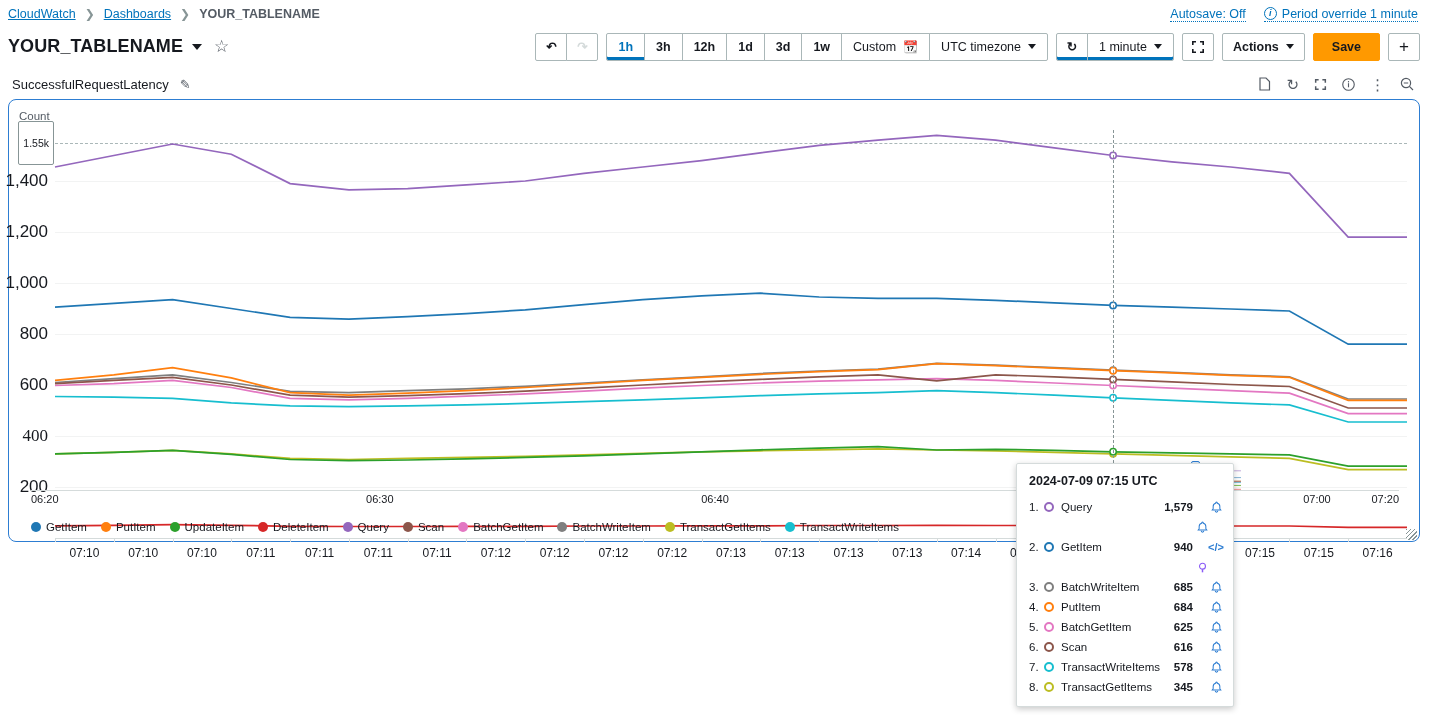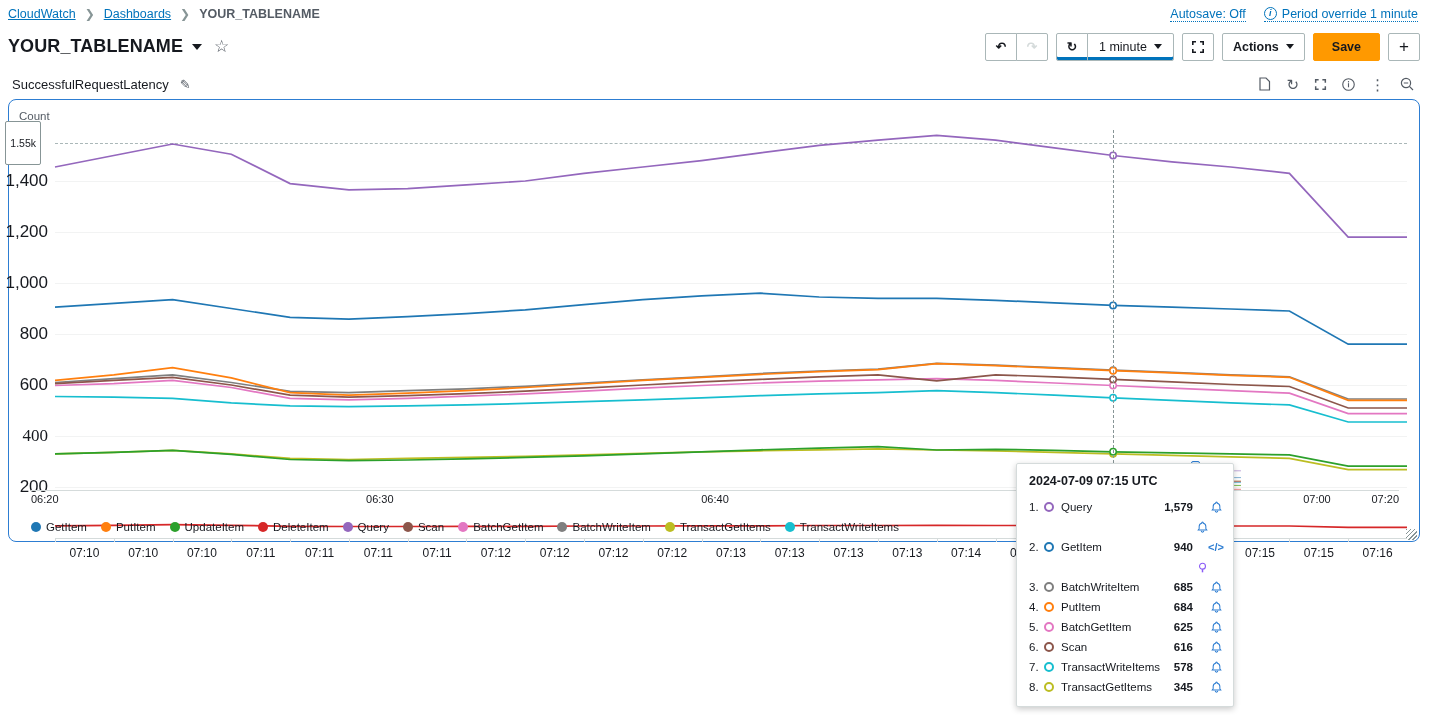--- a/index.html
+++ b/index.html
@@ -96,21 +96,21 @@
   .ylabel { position: absolute; left: 10px; top: 10px; font-size: 11.5px; color: #545b64; }
 
   .plot { position: absolute; left: 46px; top: 30px; width: 1352px; height: 408px; }
   .ytick {
     position: absolute; right: 100%; margin-right: 7px; transform: translateY(-50%);
     font-size: 17px; color: #16191f; white-space: nowrap;
   }
   .gridline { position: absolute; left: 0; width: 100%; height: 1px; background: #f2f3f3; }
   .axisline { position: absolute; left: 0; width: 100%; height: 1px; background: #d5dbdb; }
   .annot-badge {
-    position: absolute; right: 100%; margin-right: 14px; transform: translateY(-50%);
+    position: absolute; right: 100%; margin-right: 1px; transform: translateY(-50%);
     font-size: 10.5px; color: #16191f; background: #fff;
     border: 1px solid #879596; border-radius: 2px; padding: 15px 4px; white-space: nowrap;
   }
   .annot-line {
     position: absolute; left: 0; width: 100%; height: 0;
     border-top: 1px dashed #aab7b8;
   }
   .xtick {
     position: absolute; top: 100%; margin-top: 8px; transform: translateX(-50%);
     font-size: 12px; color: #16191f; white-space: nowrap;
@@ -203,20 +203,36 @@
     <span class="pagetitle">YOUR_TABLENAME</span>
     <span class="caret-dn"></span>
     <span class="star">☆</span>
 
     <div class="toolbar">
       <div class="grp">
         <div class="btn sq">↶</div>
         <div class="btn sq disabled">↷</div>
       </div>
 
+      <div class="grp">
+        <div class="btn range-btn active underline-blue">1h</div>
+        <div class="btn range-btn">3h</div>
+        <div class="btn range-btn">12h</div>
+        <div class="btn range-btn">1d</div>
+        <div class="btn range-btn">3d</div>
+        <div class="btn range-btn">1w</div>
+        <div class="btn range-btn plain">
+          <span>Custom</span>
+          <span style="margin-left:7px;font-size:12px">📆</span>
+        </div>
+        <div class="btn range-btn plain">
+          <span>UTC timezone</span>
+          <span class="tri"></span>
+        </div>
+      </div>
 
       <div class="grp">
         <div class="btn sq underline-blue">↻</div>
         <div class="btn range-btn plain underline-blue">
           <span>1 minute</span>
           <span class="tri"></span>
         </div>
       </div>
 
       <div class="btn sq">

